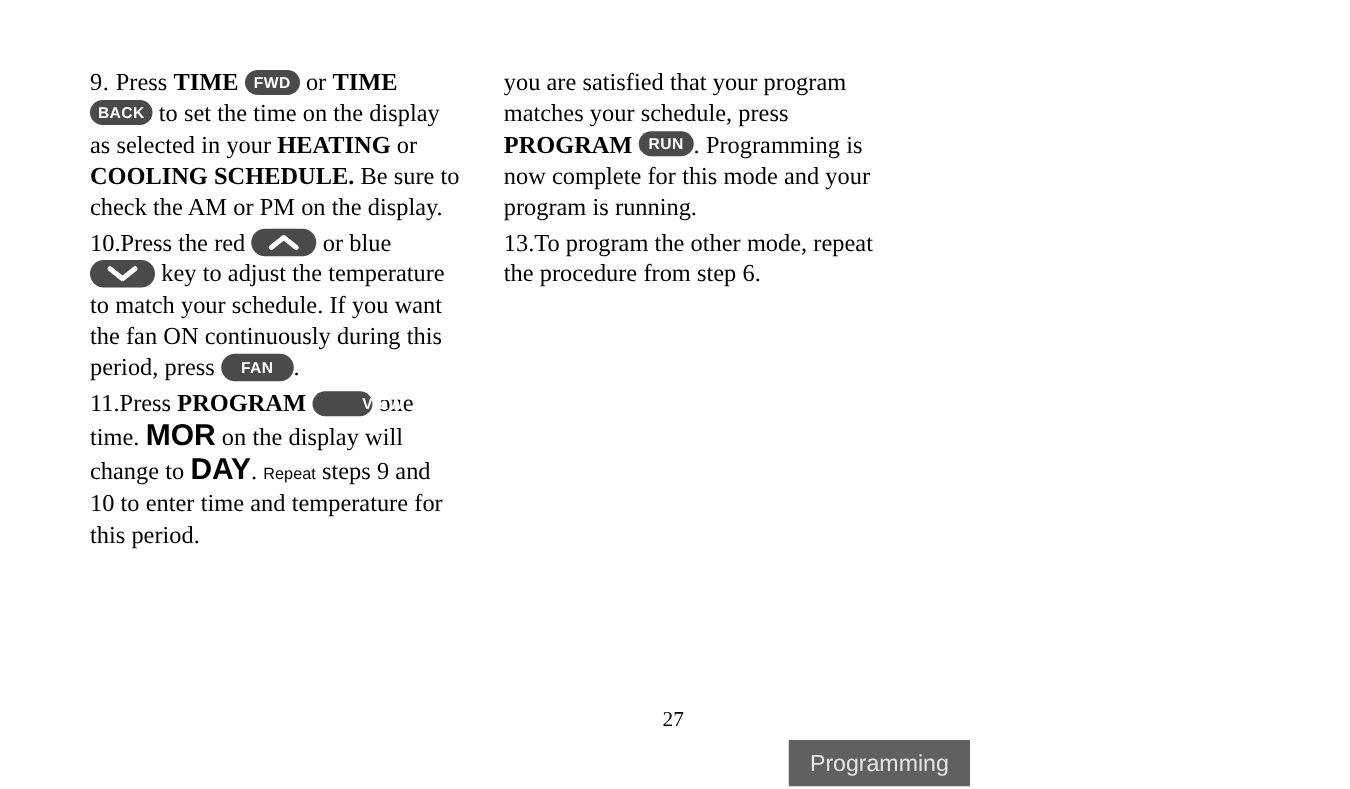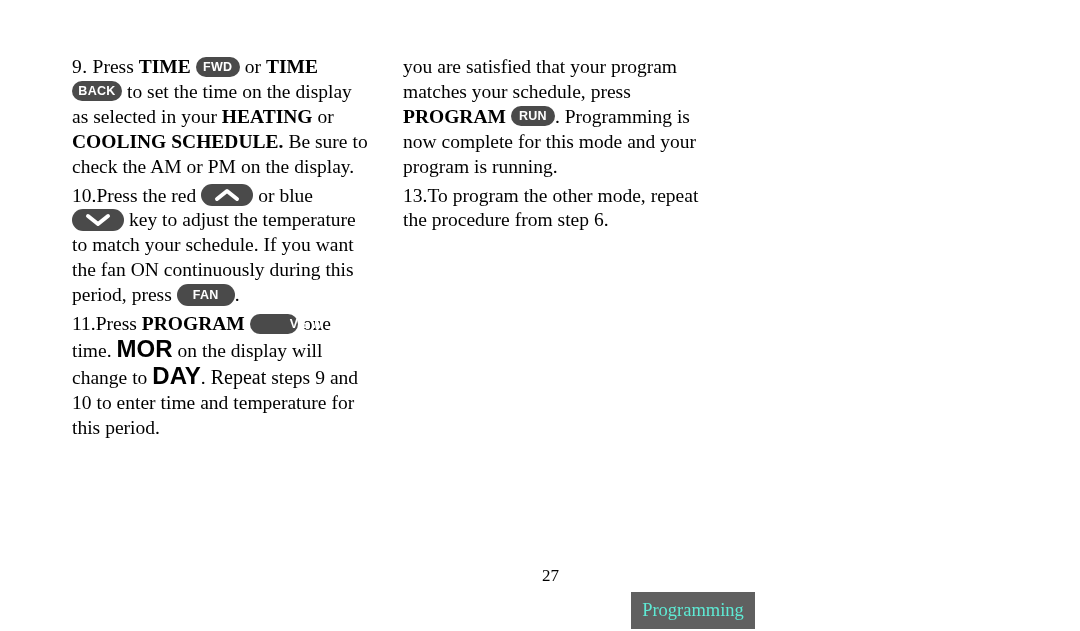--- a/index.html
+++ b/index.html
@@ -47,22 +47,22 @@
     font-size: 19.5px;
   }
   .num-sp { letter-spacing: 0.5px; }
 
   b.bold {
     font-weight: bold;
   }
 
   
   .sans {
-    font-family: Liberation Serif, serif;
-    font-size: 20px;
+    font-family: Liberation Sans, sans-serif;
+    font-size: 13px;
     text-align: right;
   }
   .sans-b {
     font-family: "Liberation Sans", sans-serif;
     font-weight: bold;
     font-size: 24px;
   }
 
   
   .pill {
@@ -101,36 +101,36 @@
     width: 26px;
     height: 14px;
     display: inline-block;
     vertical-align: middle;
     margin-top: 4px;
   }
 
   
   .page-number {
     position: absolute;
-    left: 542px;
+    left: 530px;
     top: 566px;
     font-size: 17px;
     font-family: "Liberation Serif", serif;
     color: #000;
   }
 
   .section-tab {
     position: absolute;
     left: 631px;
     top: 592px;
-    width: 124px;
+    width: 145px;
     height: 37px;
     background: #606060;
-    color: #5eead4;
-    font-family: Liberation Serif, serif;
+    color: #e5e5e5;
+    font-family: Liberation Sans, sans-serif;
     font-size: 18.5px;
     display: flex;
     align-items: center;
     justify-content: center;
     box-sizing: border-box;
   }
 </style>
 </head>
 <body>
 

